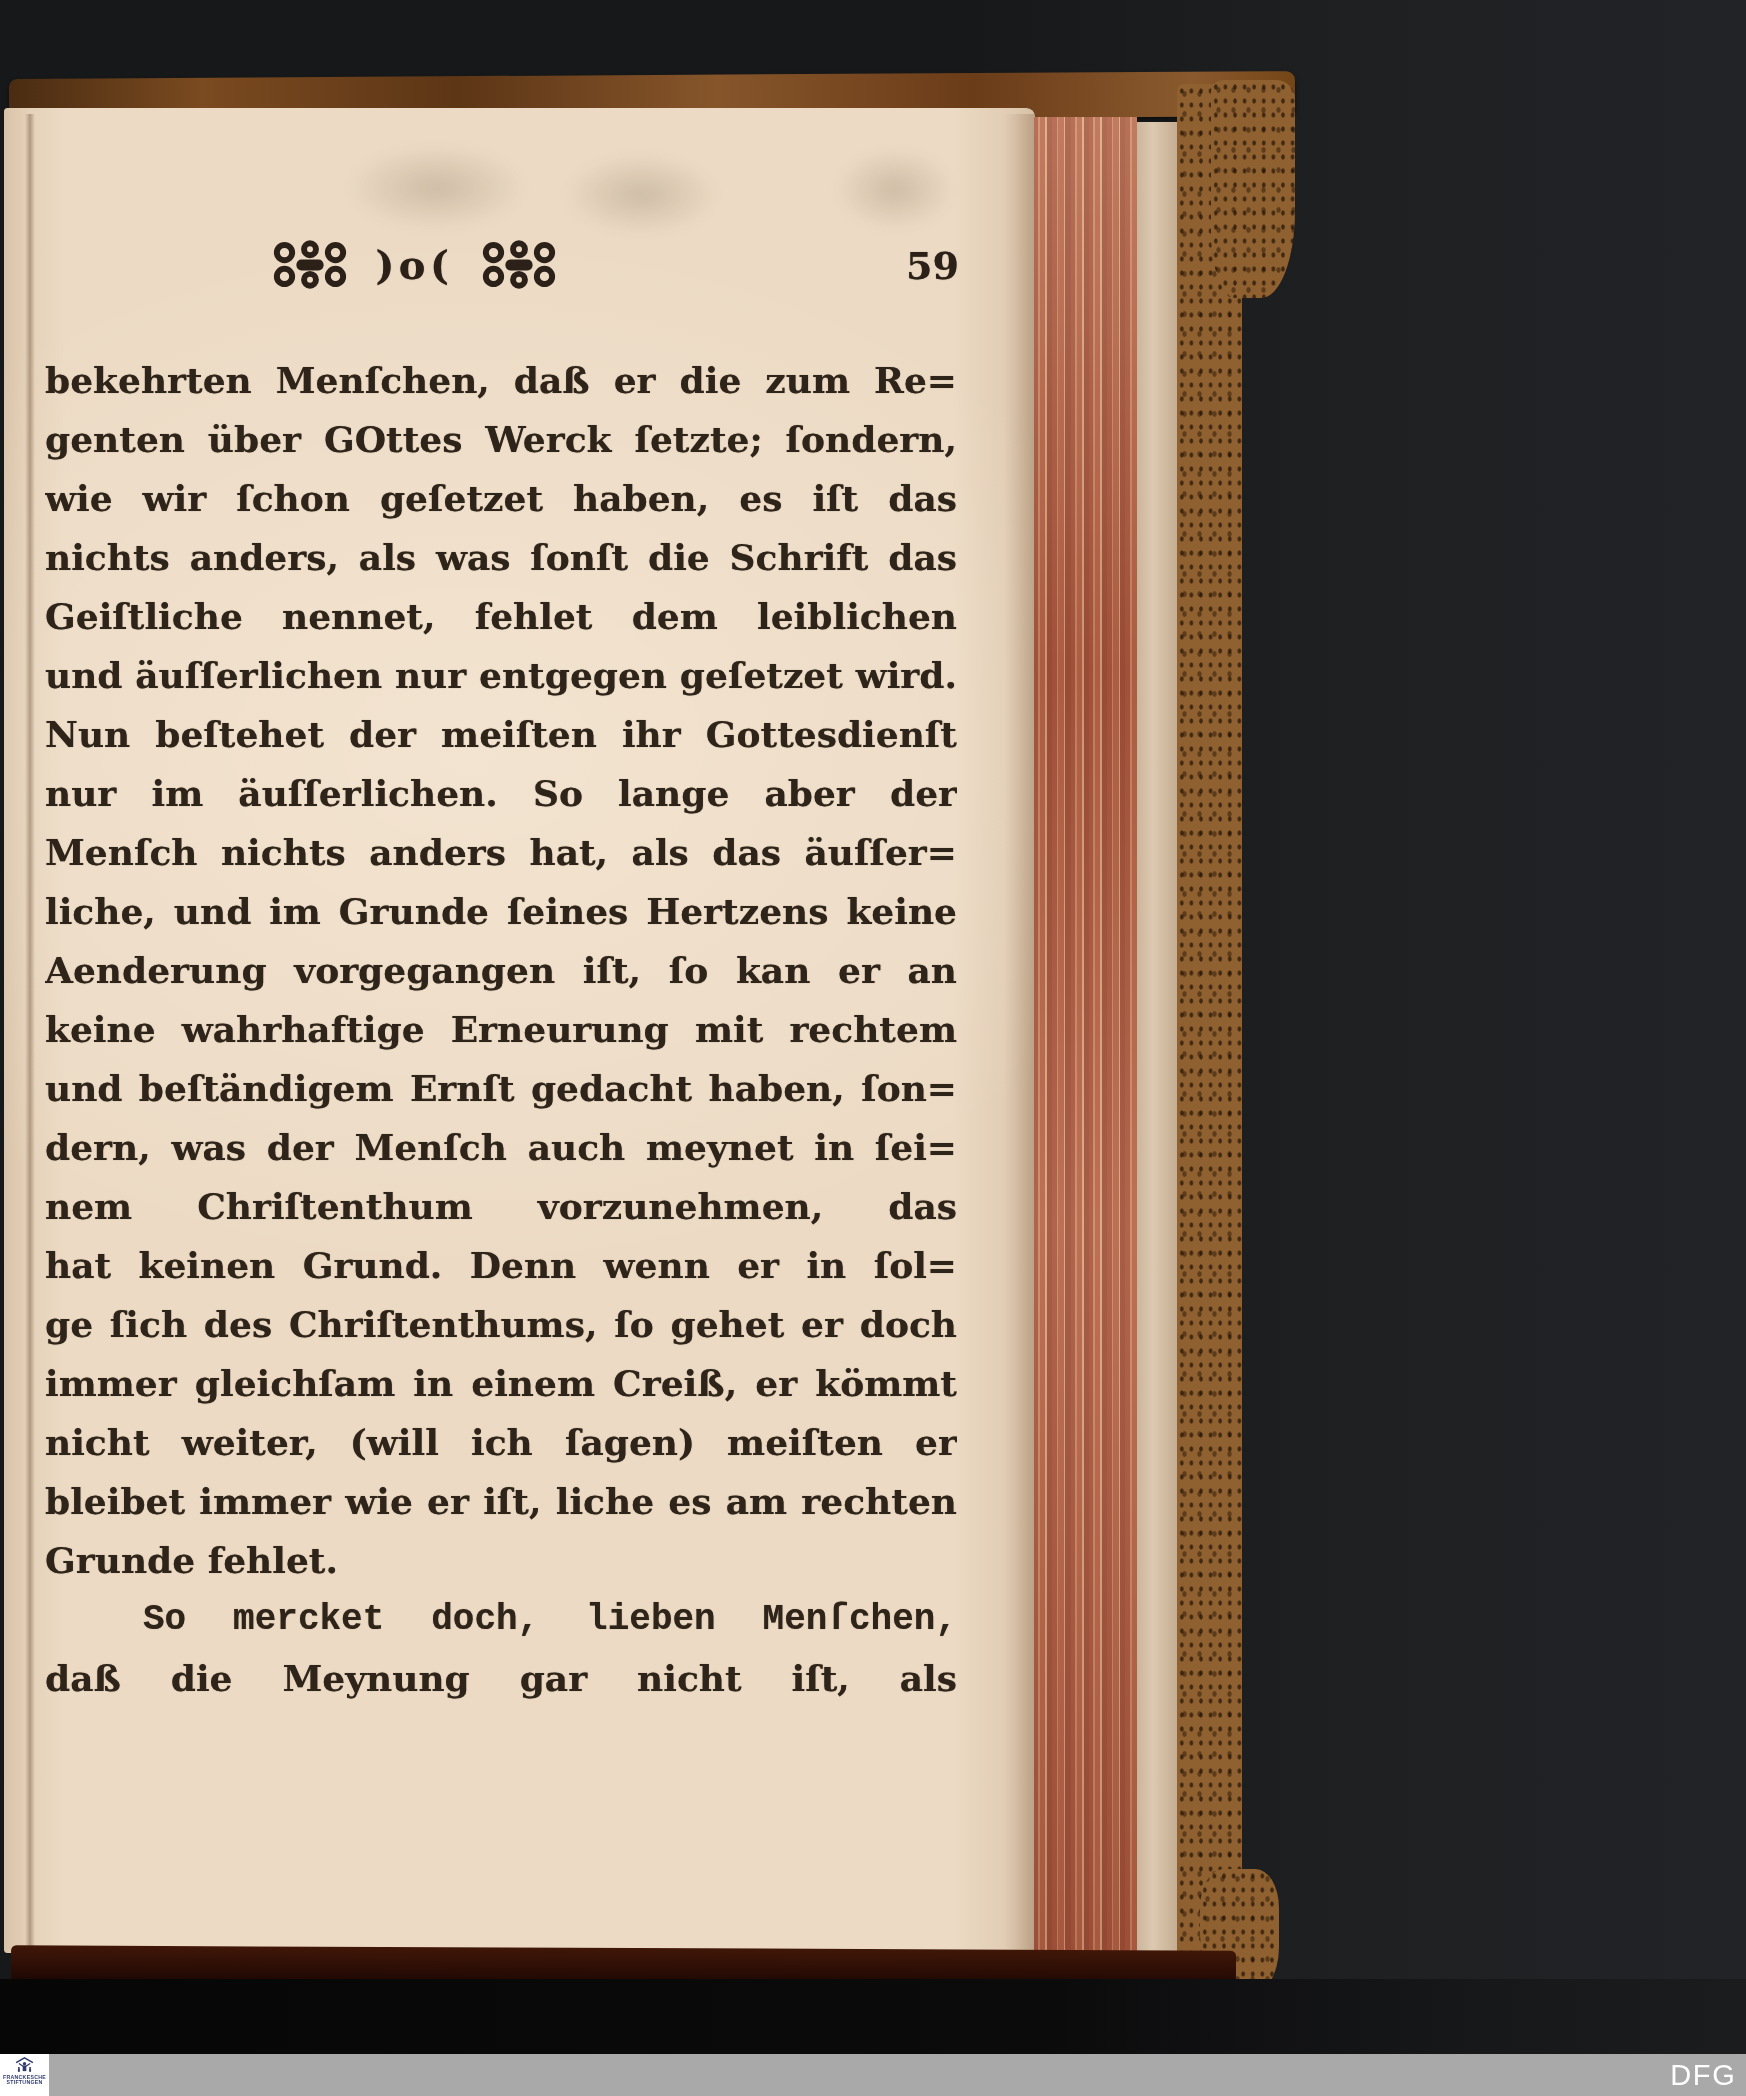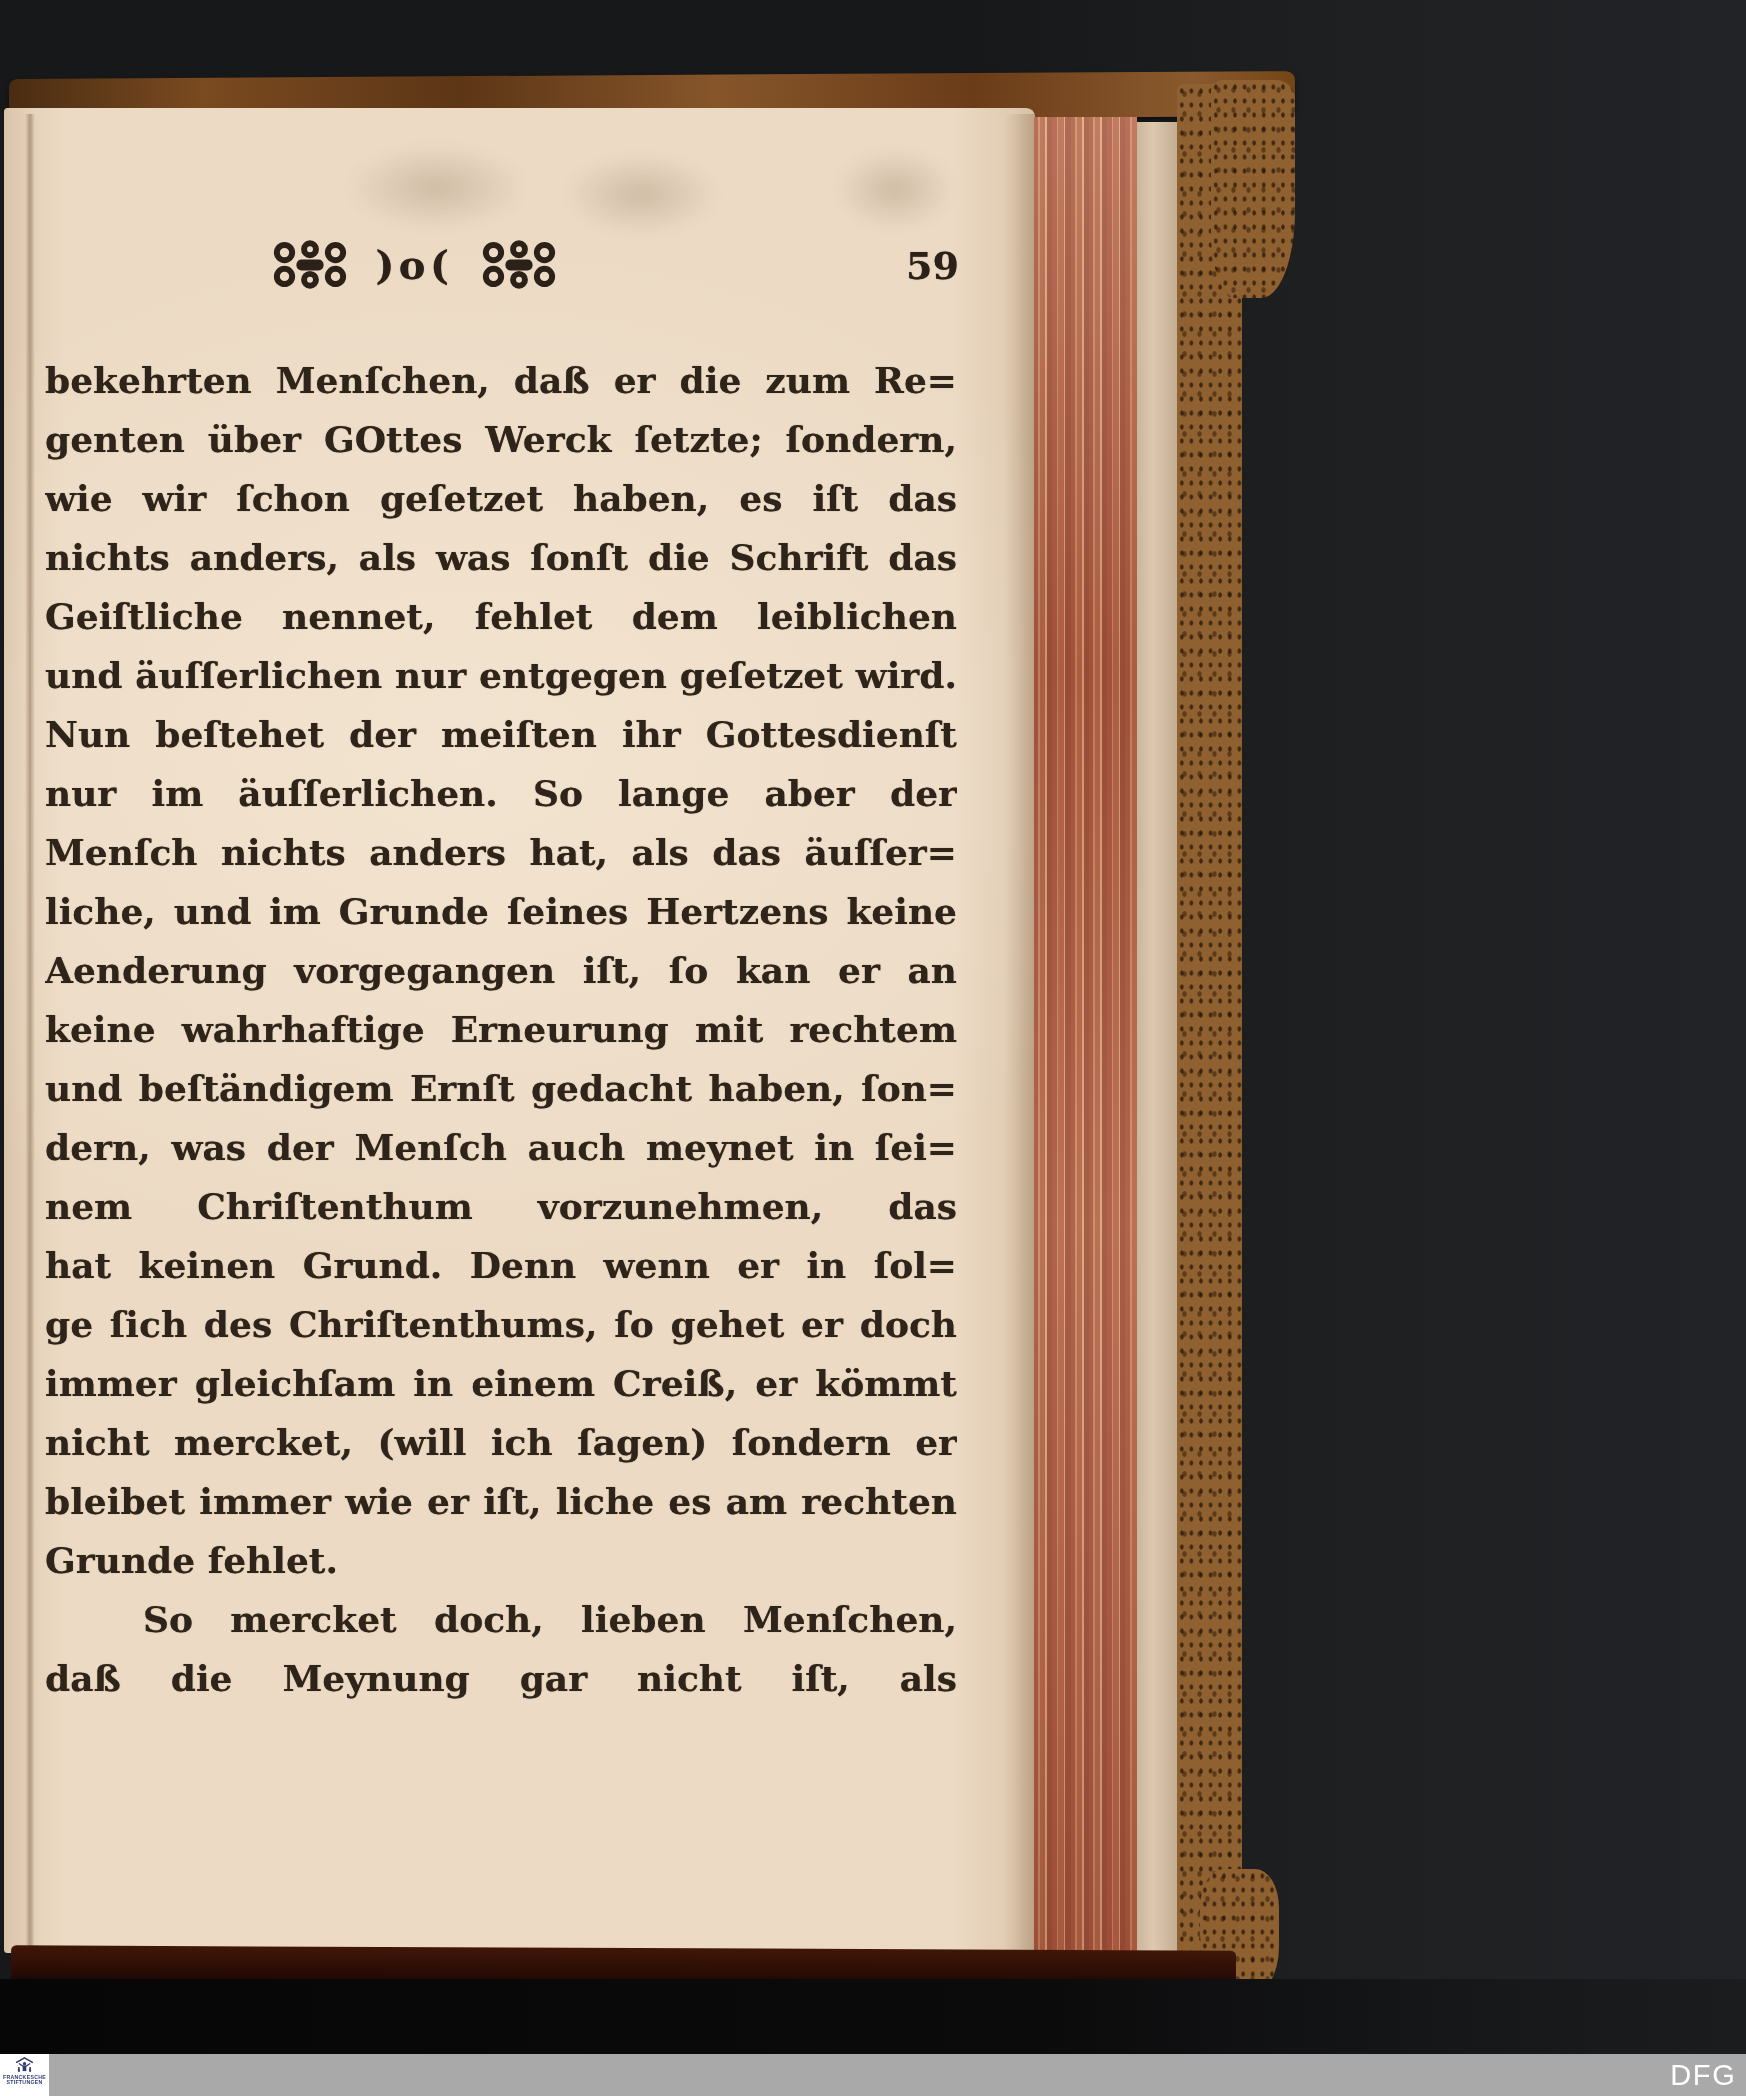--- a/index.html
+++ b/index.html
@@ -78,21 +78,21 @@
     margin-left:40px;
   }
   .text-block{position:absolute;left:45px;top:351px;width:912px;}
   .line{
     height:59px;overflow:hidden;box-sizing:border-box;
     font:bold 36px/59px "DejaVu Serif",serif;color:#2e2419;
     text-align:justify;text-align-last:justify;
     text-shadow:0 0 0.9px rgba(40,25,10,.55);
   }
   .line.flush{text-align-last:left;}
-  .line.indent{padding-left:98px;}
+  .line.indent{padding-left:98px;font-family:Liberation Mono, monospace;}
   .signature-line{position:absolute;left:45px;top:1759px;width:912px;height:66px;}
   .sig-mark{
     position:absolute;left:376px;top:0;
     font:bold 40px/61px "DejaVu Serif",serif;color:#2e2419;
     text-shadow:0 0 0.9px rgba(40,25,10,.55);
   }
   .sig-mark .big{font-size:52px;}
   .catchword{
     position:absolute;right:3.5px;top:1.7px;
     font:bold 36px/61px "DejaVu Serif",serif;color:#2e2419;
@@ -174,21 +174,21 @@
     <div class="line">Menſch nichts anders hat, als das äuſſer=</div>
     <div class="line">liche, und im Grunde ſeines Hertzens keine</div>
     <div class="line">Aenderung vorgegangen iſt, ſo kan er an</div>
     <div class="line">keine wahrhaftige Erneurung mit rechtem</div>
     <div class="line">und beſtändigem Ernſt gedacht haben, ſon=</div>
     <div class="line">dern, was der Menſch auch meynet in ſei=</div>
     <div class="line">nem Chriſtenthum vorzunehmen, das</div>
     <div class="line">hat keinen Grund.  Denn wenn er in ſol=</div>
     <div class="line">ge ſich des Chriſtenthums, ſo gehet er doch</div>
     <div class="line">immer gleichſam in einem Creiß, er kömmt</div>
-    <div class="line">nicht mercket, (will ich ſagen) ſondern er</div>
+    <div class="line">nicht weiter, (will ich ſagen) meiſten er</div>
     <div class="line">bleibet immer wie er iſt, liche es am rechten</div>
     <div class="line flush">Grunde fehlet.</div>
     <div class="line indent">So mercket doch, lieben Menſchen,</div>
     <div class="line">daß die Meynung gar nicht iſt, als</div>
   </div>
 
 
   <div class="footer-bar">
     <div class="francke-box">
       <svg width="21" height="19" viewBox="0 0 30 26" style="margin-top:1.7px">

